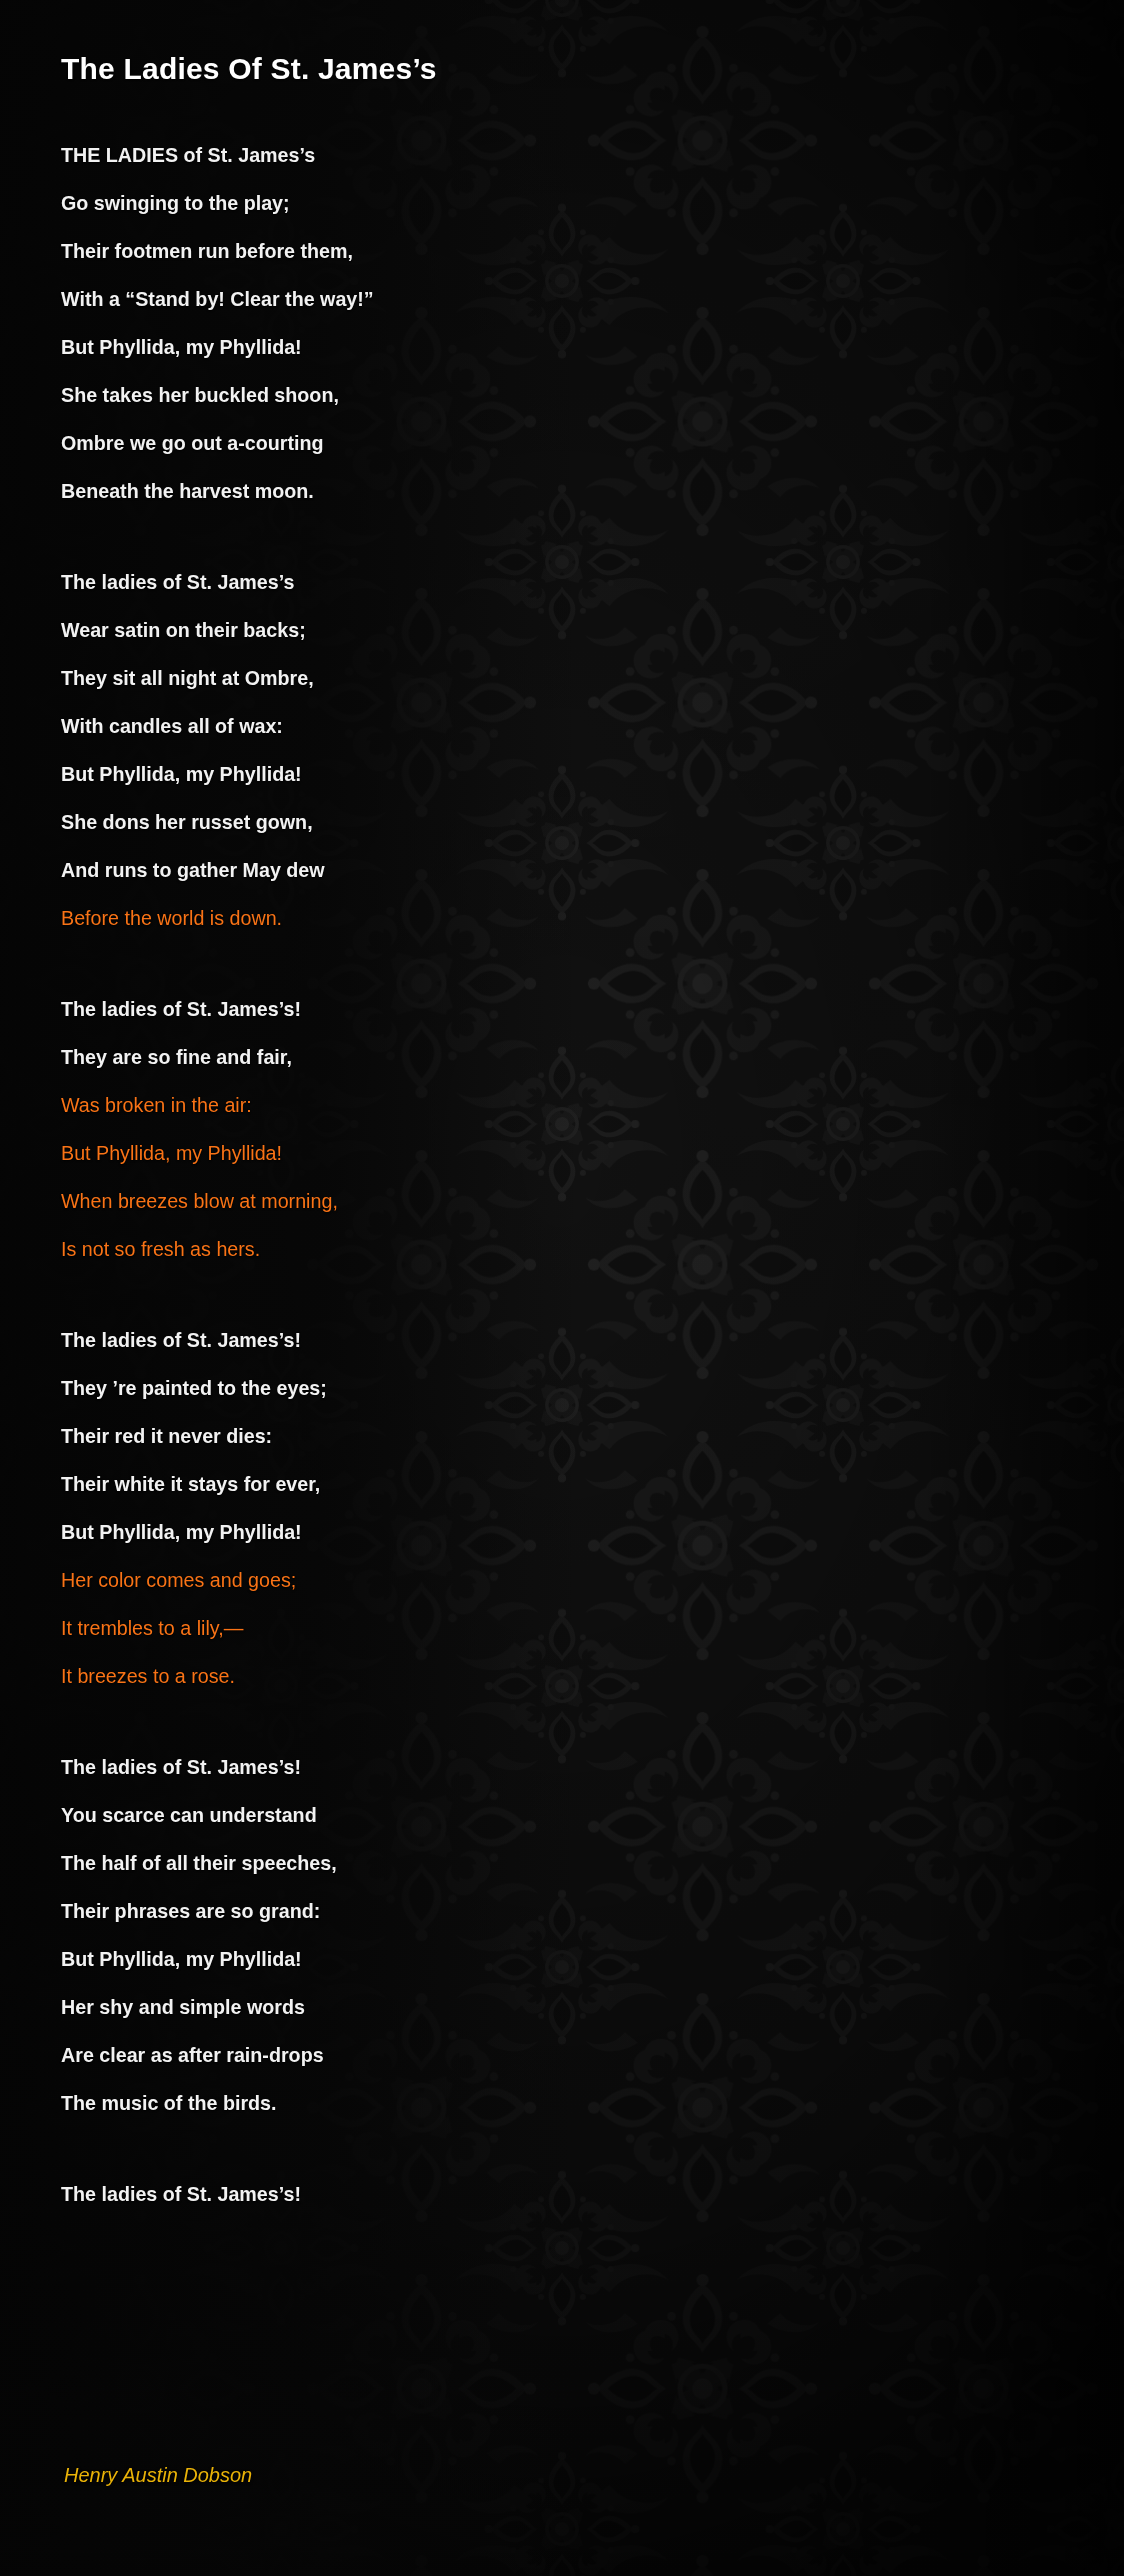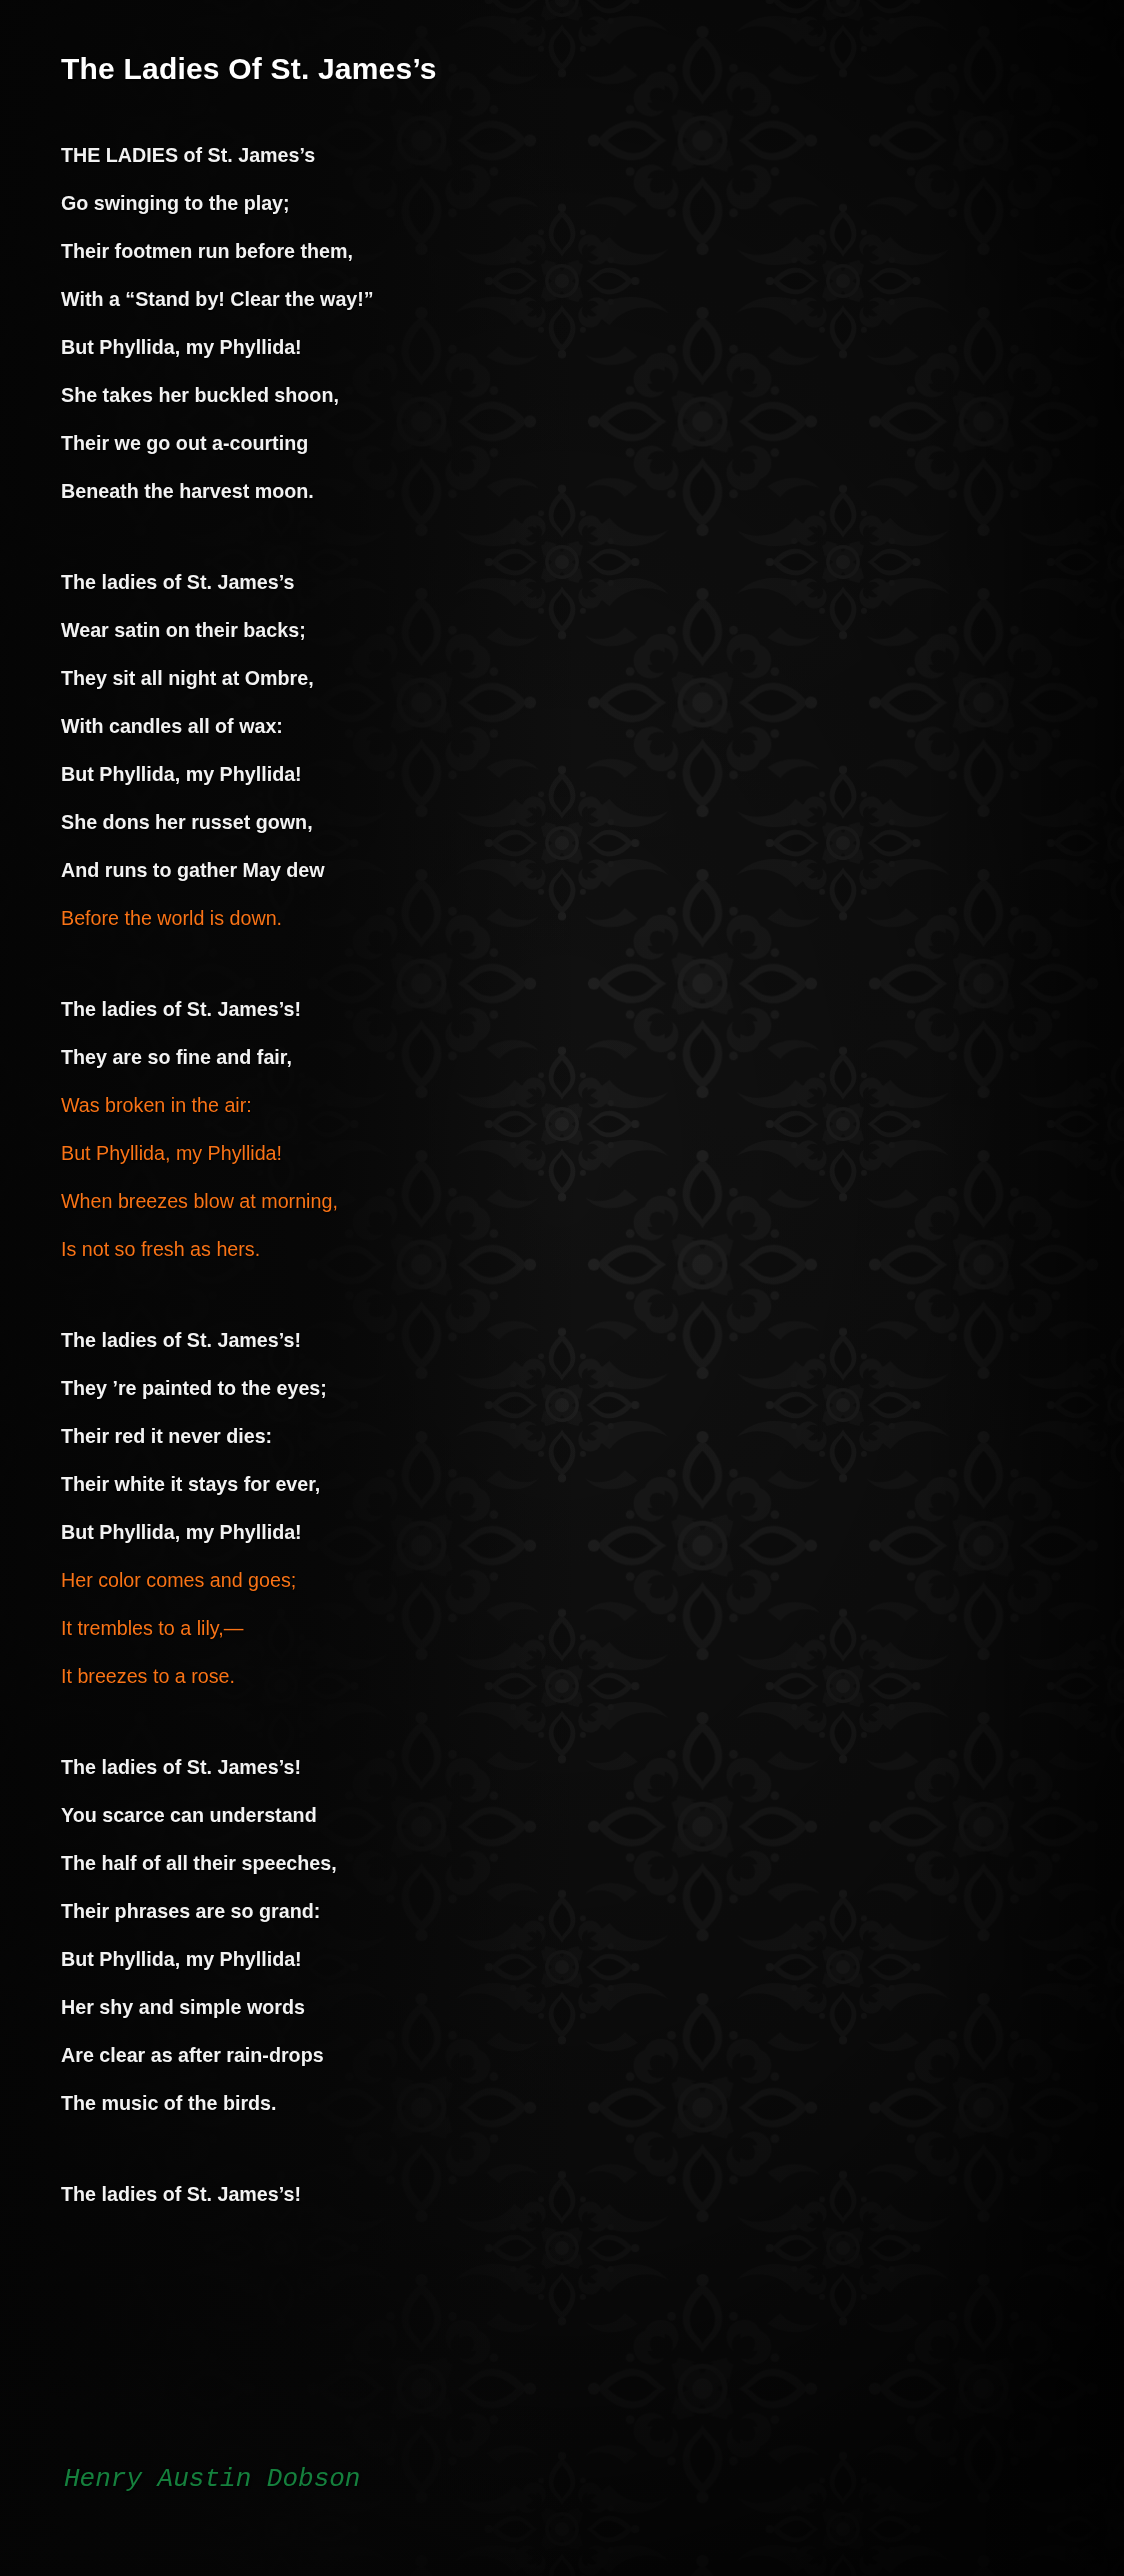--- a/index.html
+++ b/index.html
@@ -85,24 +85,24 @@
   .line.plain {
     font-weight: normal;
     color: #f97316;
   }
 
   .author {
     position: absolute;
     left: 64px;
     top: 2464px;
     z-index: 6;
-    color: #15803d;
-    font-size: 26px;
+    color: #eab308;
+    font-size: 20px;
     font-style: italic;
-    font-family: Liberation Mono, monospace;
+    font-family: Liberation Sans, sans-serif;
     text-shadow: 0 0.9px 2.8px rgba(0,0,0,0.95);
   }
 </style>
 </head>
 <body>
 
 <div class="bg"></div>
 
 <svg class="bg-pattern" width="1124" height="2576" viewBox="0 0 1200 2750" preserveAspectRatio="xMidYMid slice" xmlns="http://www.w3.org/2000/svg">
   <defs>
@@ -149,21 +149,21 @@
 <div class="page">
   <h1 class="poem-title">The Ladies Of St. James’s</h1>
 
   <div class="stanza">
     <div class="line">THE LADIES of St. James’s</div>
     <div class="line">Go swinging to the play;</div>
     <div class="line">Their footmen run before them,</div>
     <div class="line">With a “Stand by! Clear the way!”</div>
     <div class="line">But Phyllida, my Phyllida!</div>
     <div class="line">She takes her buckled shoon,</div>
-    <div class="line">Their we go out a-courting</div>
+    <div class="line">Ombre we go out a-courting</div>
     <div class="line">Beneath the harvest moon.</div>
   </div>
 
   <div class="stanza">
     <div class="line">The ladies of St. James’s</div>
     <div class="line">Wear satin on their backs;</div>
     <div class="line">They sit all night at Ombre,</div>
     <div class="line">With candles all of wax:</div>
     <div class="line">But Phyllida, my Phyllida!</div>
     <div class="line">She dons her russet gown,</div>

